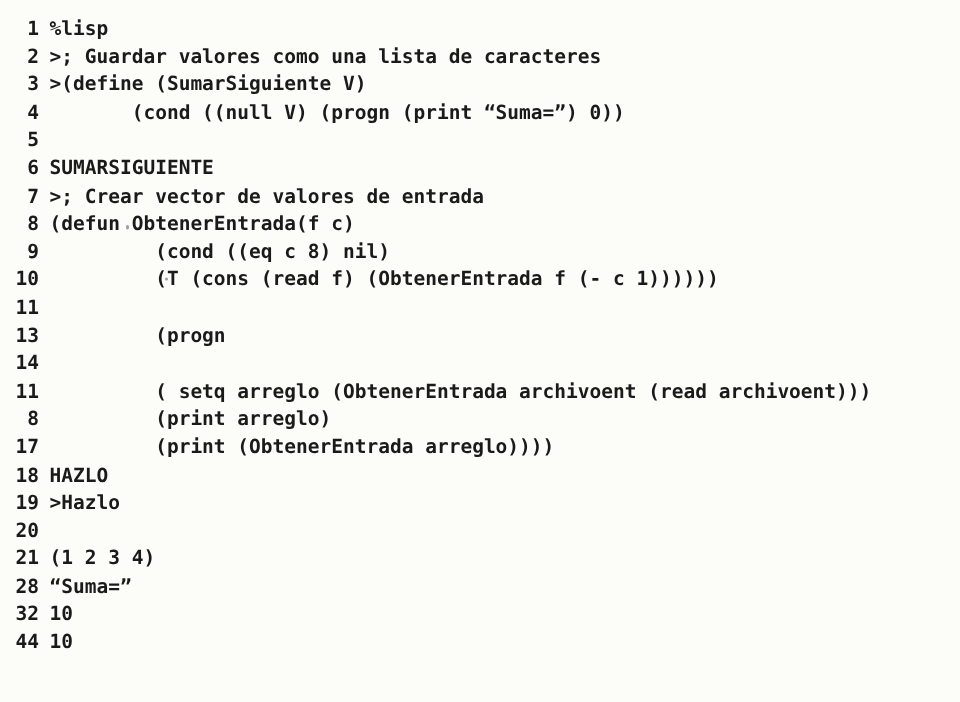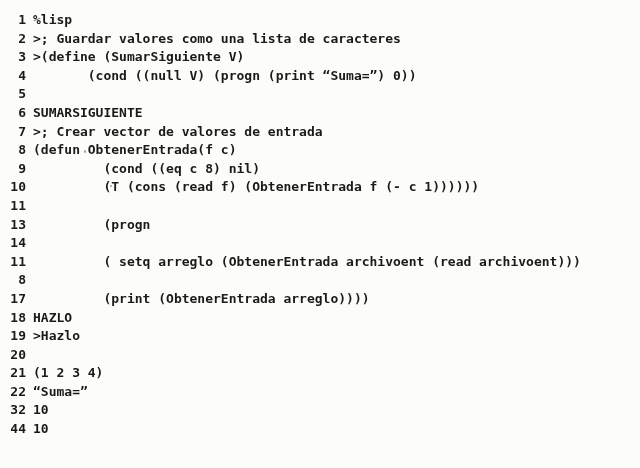--- a/index.html
+++ b/index.html
@@ -64,26 +64,26 @@
       <div class="line"><span class="num">5</span></div>
       <div class="line"><span class="num">6</span><span class="code">SUMARSIGUIENTE</span></div>
       <div class="line"><span class="num">7</span><span class="code">&gt;; Crear vector de valores de entrada</span></div>
       <div class="line"><span class="num">8</span><span class="code">(defun ObtenerEntrada(f c)</span></div>
       <div class="line"><span class="num">9</span><span class="code">         (cond ((eq c 8) nil)</span></div>
       <div class="line"><span class="num">10</span><span class="code">         (T (cons (read f) (ObtenerEntrada f (- c 1))))))</span></div>
       <div class="line"><span class="num">11</span></div>
       <div class="line"><span class="num">13</span><span class="code">         (progn</span></div>
       <div class="line"><span class="num">14</span></div>
       <div class="line"><span class="num">11</span><span class="code">         ( setq arreglo (ObtenerEntrada archivoent (read archivoent)))</span></div>
-      <div class="line"><span class="num">8</span></div>
+      <div class="line"><span class="num">8</span><span class="code">         (print arreglo)</span></div>
       <div class="line"><span class="num">17</span><span class="code">         (print (ObtenerEntrada arreglo))))</span></div>
       <div class="line"><span class="num">18</span><span class="code">HAZLO</span></div>
       <div class="line"><span class="num">19</span><span class="code">&gt;Hazlo</span></div>
       <div class="line"><span class="num">20</span><span class="code"></span></div>
       <div class="line"><span class="num">21</span><span class="code">(1 2 3 4)</span></div>
-      <div class="line"><span class="num">22</span><span class="code">“Suma=”</span></div>
+      <div class="line"><span class="num">28</span><span class="code">“Suma=”</span></div>
       <div class="line"><span class="num">32</span><span class="code">10</span></div>
       <div class="line"><span class="num">44</span><span class="code">10</span></div>
     </div>
   <div class="speck s1"></div>
   <div class="speck s2"></div>
   <div class="speck s3"></div>
 </div>
 
 </body></html>

